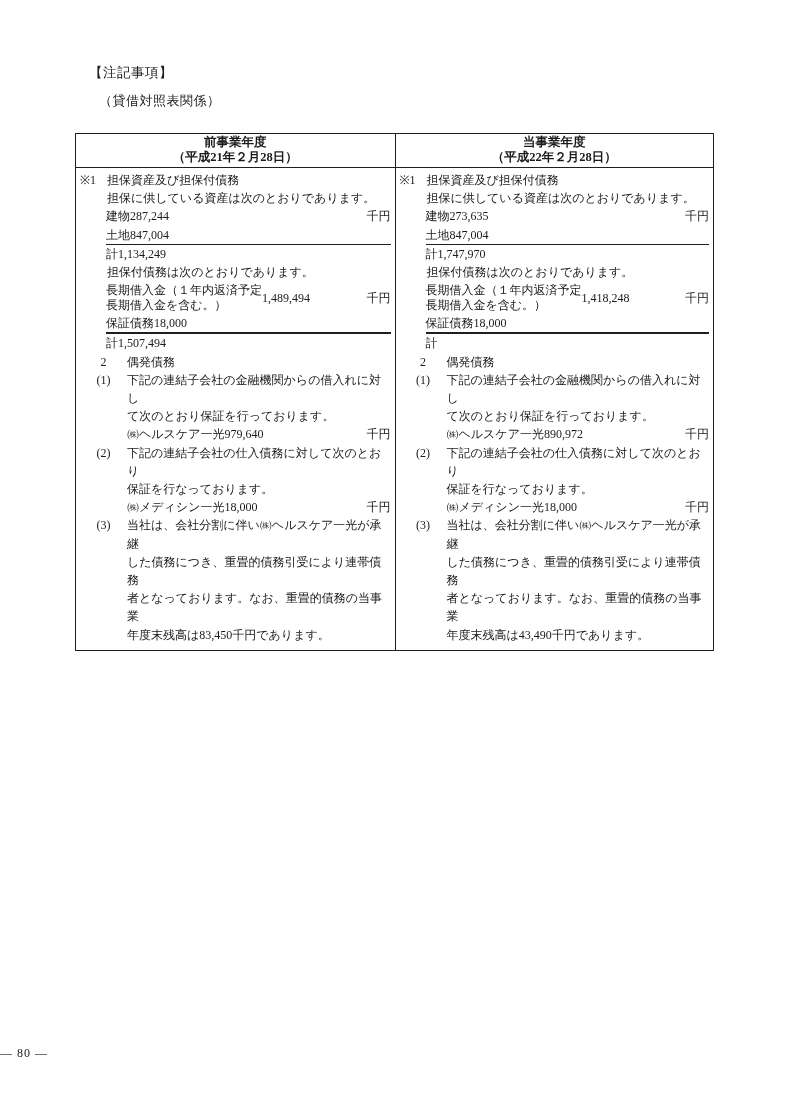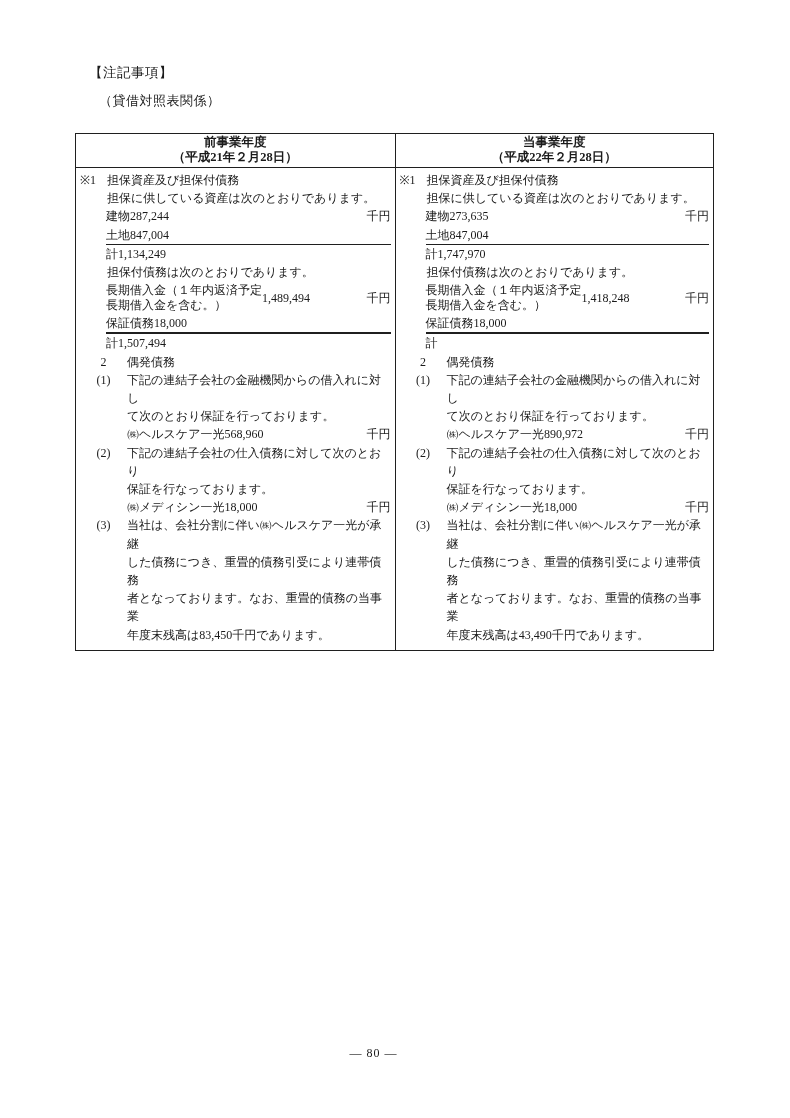--- a/index.html
+++ b/index.html
@@ -37,21 +37,21 @@
   .u1 { border-bottom:1px solid #1f1f1f; }
   .u2 { border-bottom:2px solid #1f1f1f; }
   .two .lbl { line-height:15px; padding:2px 0 1px; }
 
   .item-row { display:flex; }
   .itext { flex:1; }
   .amt.a2 { margin-left:47px; }
 
   .page-number {
     position:absolute; top:1046px; left:0; width:100%;
-    text-align:center; font-size:12px; letter-spacing:1px;padding-left:17px;
+    font-size:12px; letter-spacing:1px;
   }
 </style>
 </head>
 <body>
 
 <div class="sheet">
   <div class="doc-title">【注記事項】</div>
   <div class="doc-subtitle">（貸借対照表関係）</div>
 
   <div class="note-table">
@@ -112,21 +112,21 @@
 
     <div class="item-row">
       <span class="m2">(1)</span>
       <span class="itext">
         <div>下記の連結子会社の金融機関からの借入れに対し</div>
         <div>て次のとおり保証を行っております。</div>
       </span>
     </div>
     <div class="amt a2">
       <span class="lbl">㈱ヘルスケア一光</span>
-      <span class="val">568,960</span>
+      <span class="val">979,640</span>
       <span class="unit">千円</span>
     </div>
 
     <div class="item-row">
       <span class="m2">(2)</span>
       <span class="itext">
         <div>下記の連結子会社の仕入債務に対して次のとおり</div>
         <div>保証を行なっております。</div>
       </span>
     </div>

